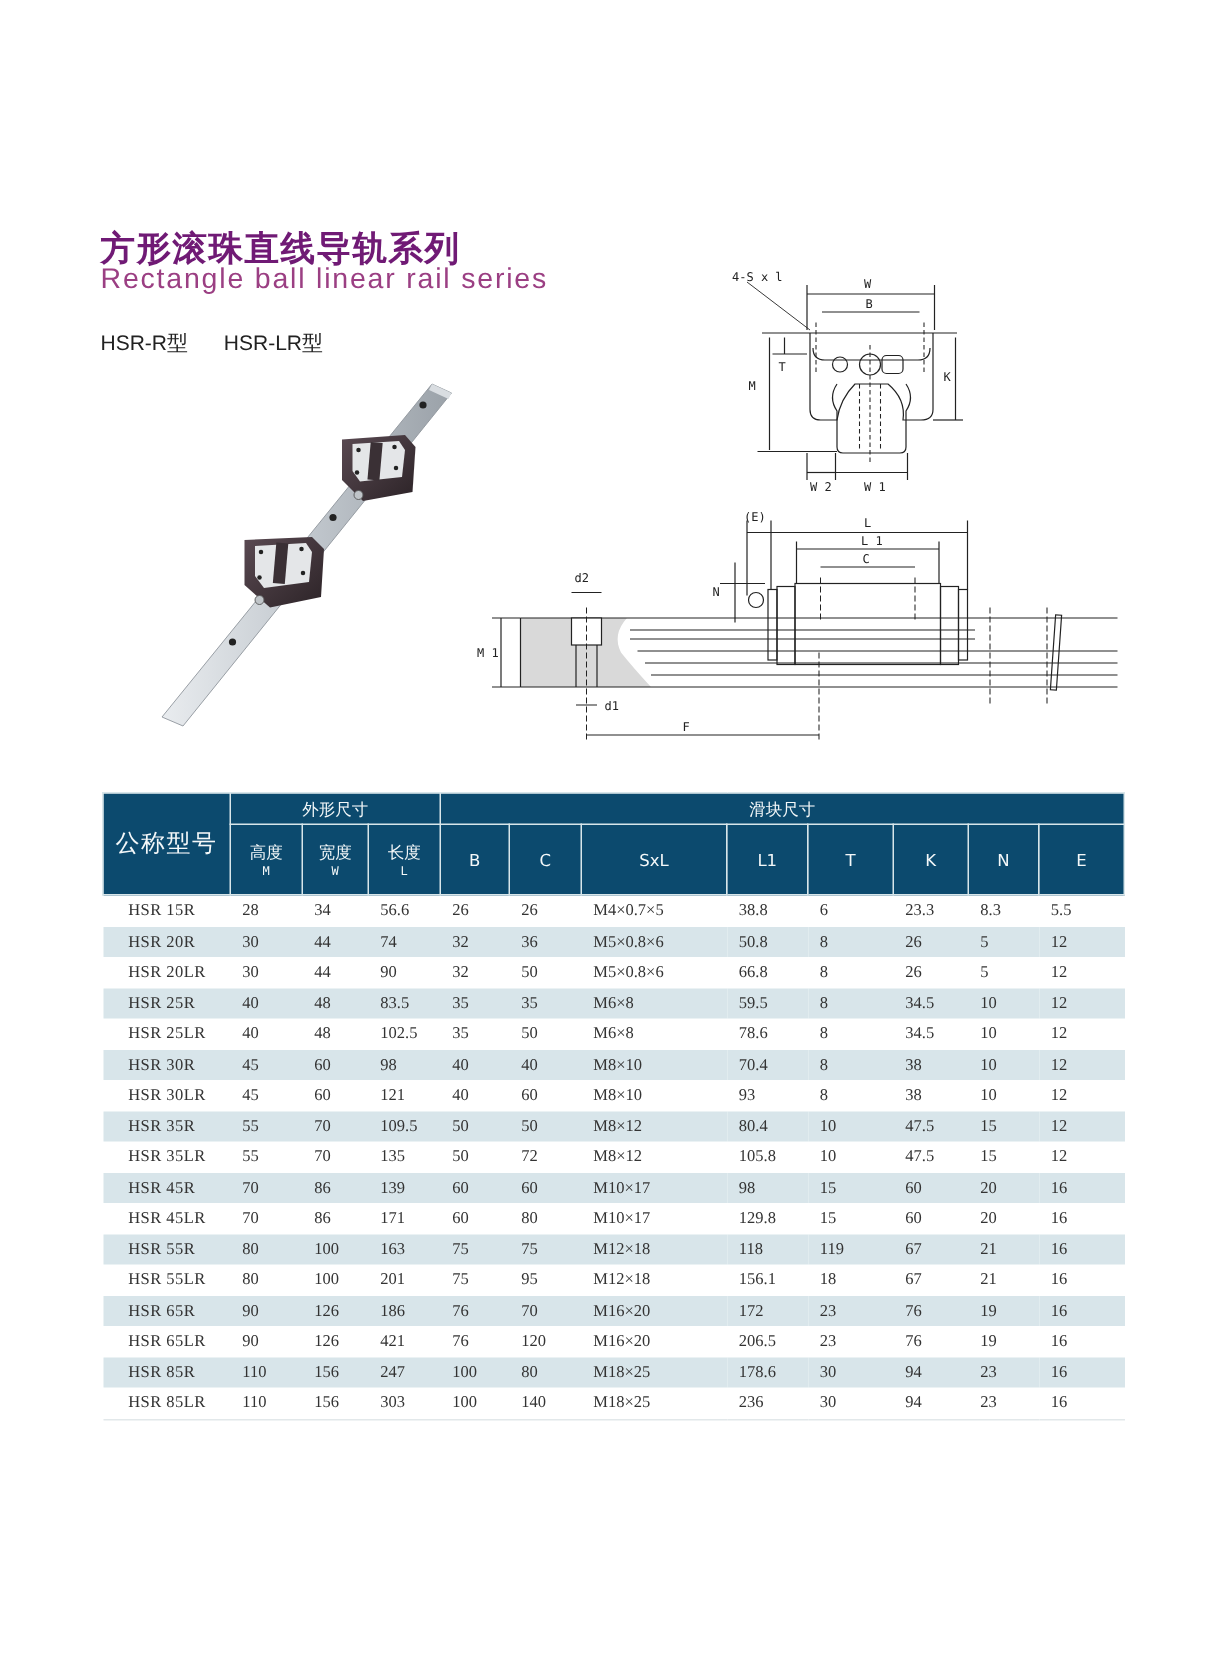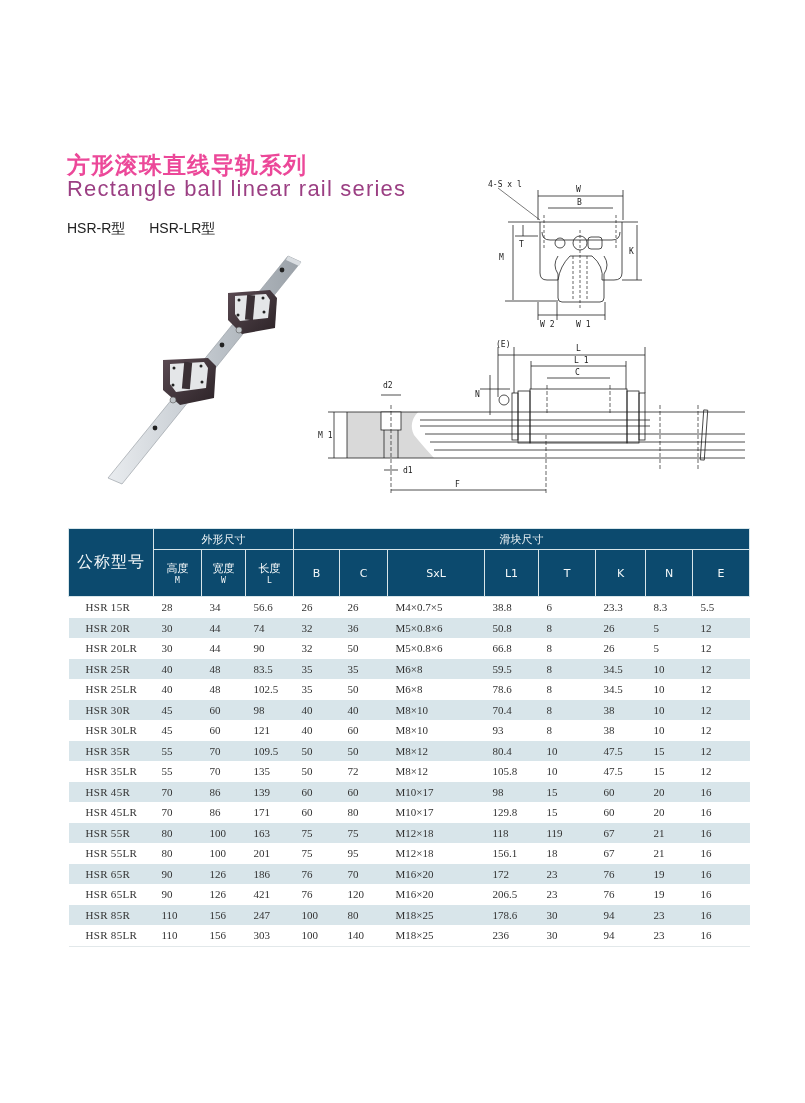--- a/index.html
+++ b/index.html
@@ -1,18 +1,18 @@
 <!DOCTYPE html>
 <html><head>
 <meta charset="utf-8">
 <style>
   html, body { margin: 0; padding: 0; background: #ffffff; }
   body { width: 805px; height: 1103px; position: relative; overflow: hidden; font-family: "Liberation Sans", sans-serif; }
-  .title-cn { position: absolute; left: 67px; top: 150px; font-size: 23px; font-weight: bold; color: #ec4899; letter-spacing: 1px; font-family: "DejaVu Sans", sans-serif; }
-  .title-en { position: absolute; left: 67px; top: 176px; font-size: 22px; color: #9b3f83; letter-spacing: 1.2px; font-family: "Liberation Sans", sans-serif; }
+  .title-cn { position: absolute; left: 67px; top: 150px; font-size: 23px; font-weight: bold; color: #701a75; letter-spacing: 1px; font-family: "DejaVu Sans", sans-serif; }
+  .title-en { position: absolute; left: 67px; top: 176px; font-size: 19px; color: #9b3f83; letter-spacing: 1.2px; font-family: "Liberation Sans", sans-serif; }
   .models { position: absolute; left: 67px; top: 220px; font-size: 14px; color: #222; font-family: "Liberation Sans", sans-serif; }
   .models span { margin-right: 20px; }
   .photo { position: absolute; left: 100px; top: 248px; width: 215px; height: 245px; }
   .diagram-front { position: absolute; left: 480px; top: 170px; width: 180px; height: 170px; }
   .diagram-side { position: absolute; left: 310px; top: 335px; width: 445px; height: 170px; }
   .diag-label { font-family: "DejaVu Sans Mono", monospace; font-size: 8px; fill: #222; }
 
   table.spec { position: absolute; left: 68px; top: 528px; width: 681px; border-collapse: collapse; table-layout: fixed; }
   table.spec th { background: #0c4a6e; color: #f4f8f9; font-weight: normal; font-size: 11px; border: 1px solid #d8e6ea; padding: 0; font-family: "DejaVu Sans", sans-serif; }
   table.spec th .sub { display: block; font-size: 8px; line-height: 9px; font-family: "DejaVu Sans Mono", monospace; }

